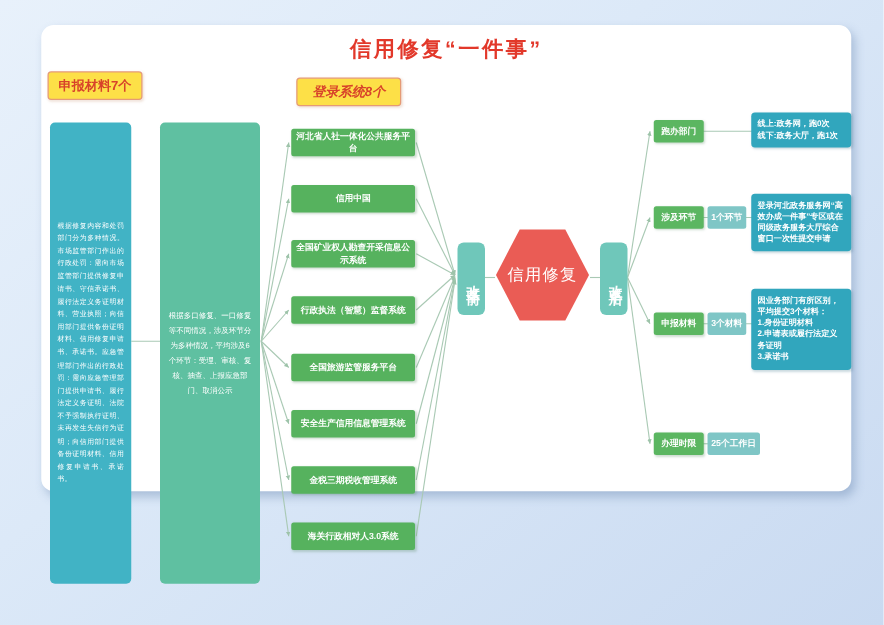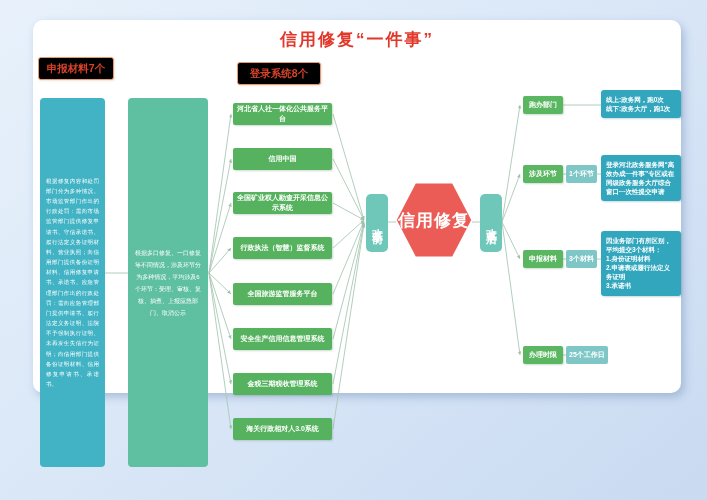--- a/index.html
+++ b/index.html
@@ -12,21 +12,21 @@
     position:absolute;left:33px;top:20px;width:648px;height:373px;
     background:#ffffff;border-radius:10px;
     box-shadow:3px 4px 8px rgba(110,140,180,.45);
   }
   .abs{position:absolute;box-sizing:border-box;}
   .title{
     left:0;top:8px;width:100%;text-align:center;
     color:#e2382a;font-size:17px;font-weight:bold;letter-spacing:2px;
   }
   .hdr{
-    border:1px solid #e59a76;border-radius:3px;background:#000000;
+    border:1px solid #e59a76;border-radius:3px;background:#fde047;
     color:#d8432a;font-size:10.5px;font-weight:bold;
     display:flex;align-items:center;justify-content:center;
     box-shadow:1px 1px 2px rgba(200,150,120,.25);
   }
   .col{
     border-radius:4px;color:#ffffff;display:flex;align-items:center;justify-content:center;
   }
   .col-inner{padding:6px;font-size:5.5px;line-height:1.85;}
   .col-teal{background:#41b3c5;}
   .col-green{background:#5fc0a1;}
@@ -39,21 +39,21 @@
   .reform{
     width:22px;height:58px;background:#6fc7ba;border-radius:5px;
     color:#fff;font-size:11px;font-weight:bold;
     display:flex;align-items:center;justify-content:center;
     writing-mode:vertical-rl;letter-spacing:2px;
   }
   .hexagon{
     left:363px;top:162px;width:76px;height:76px;background:#ea5c55;
     clip-path:polygon(26% 2%,74% 2%,99% 50%,74% 98%,26% 98%,1% 50%);
     display:flex;align-items:center;justify-content:center;
-    color:#fff;font-size:17px;font-weight:bold;letter-spacing:1px;
+    color:#fff;font-size:13px;font-weight:normal;letter-spacing:1px;
   }
   .branch{
     left:490px;width:40px;height:18px;background:#5bb661;border-radius:2px;
     color:#fff;font-size:7px;font-weight:bold;
     display:flex;align-items:center;justify-content:center;
     box-shadow:1px 1px 2px rgba(90,140,100,.3);
   }
   .tag{
     left:533px;height:18px;background:#7fc6c6;border-radius:2px;
     color:#fff;font-size:7px;font-weight:bold;
@@ -113,21 +113,21 @@
         <path d="M525,85 L572,85"></path>
         <path d="M525,154 L572,154"></path>
         <path d="M525,239 L572,239"></path>
         <path d="M525,335 L538,335"></path>
       </g>
     </svg>
 
     <div class="abs title z2">信用修复“一件事”</div>
 
     <div class="abs hdr z2" style="left:5px;top:37px;width:76px;height:23px;">申报材料7个</div>
-    <div class="abs hdr z2" style="left:204px;top:42px;width:84px;height:23px;">登录系统8个</div>
+    <div class="abs hdr z2" style="left:204px;top:42px;width:84px;height:23px;font-style:italic;">登录系统8个</div>
 
     <div class="abs col col-teal z2" style="left:7px;top:78px;width:65px;height:369px;">
       <div class="col-inner" style="text-align:justify;">根据修复内容和处罚部门分为多种情况。市场监管部门作出的行政处罚：需向市场监管部门提供修复申请书、守信承诺书、履行法定义务证明材料、营业执照；向信用部门提供备份证明材料、信用修复申请书、承诺书。应急管理部门作出的行政处罚：需向应急管理部门提供申请书、履行法定义务证明、法院不予强制执行证明、未再发生失信行为证明；向信用部门提供备份证明材料、信用修复申请书、承诺书。</div>
     </div>
 
     <div class="abs col col-green z2" style="left:95px;top:78px;width:80px;height:369px;">
       <div class="col-inner" style="text-align:center;font-size:6px;line-height:2;">根据多口修复、一口修复等不同情况，涉及环节分为多种情况，平均涉及6个环节：受理、审核、复核、抽查、上报应急部门、取消公示</div>
     </div>
 
     <div class="abs sys z2" style="top:83px;">河北省人社一体化公共服务平台</div>

